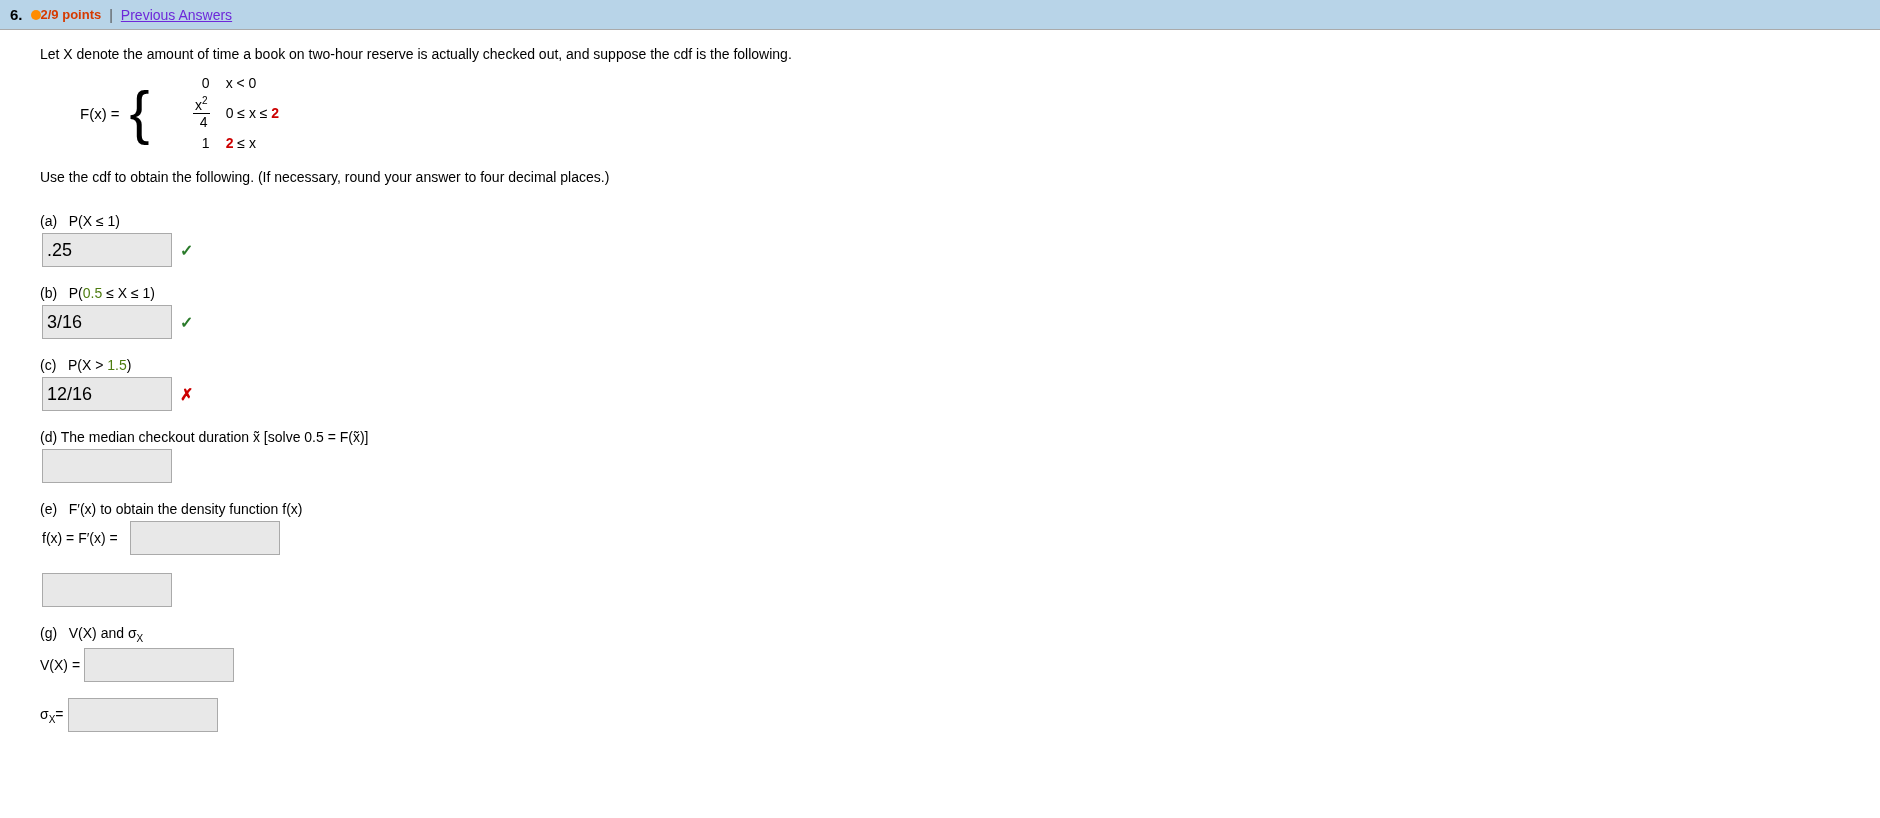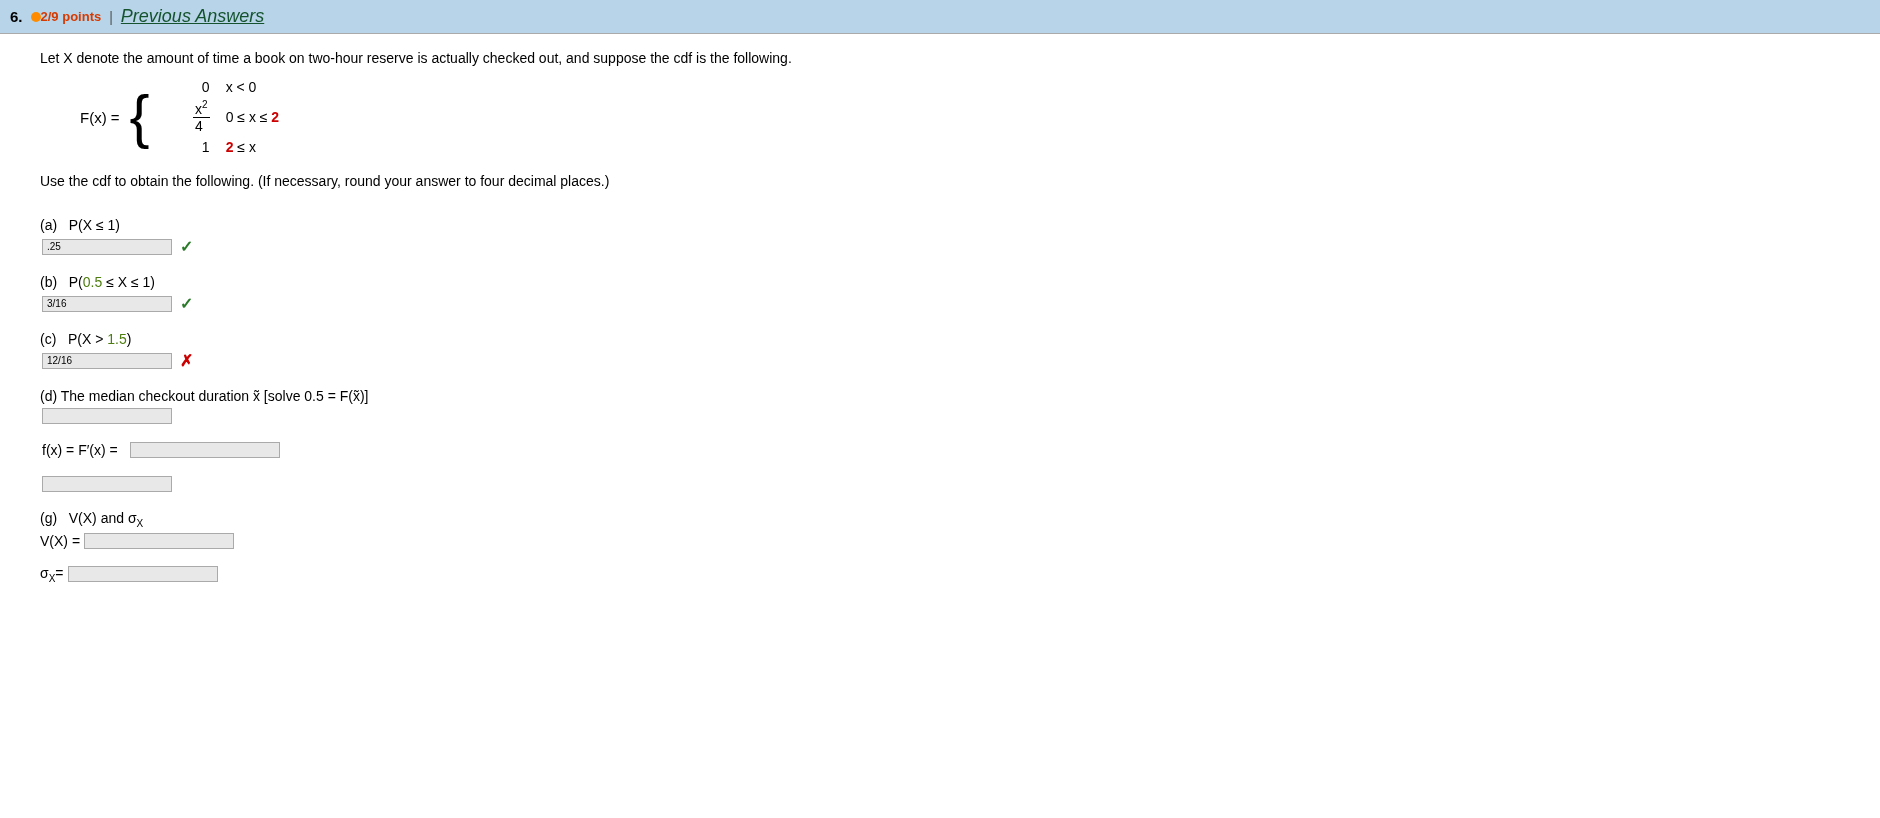--- a/index.html
+++ b/index.html
@@ -34,25 +34,24 @@
     }
     .points-text {
       color: #d63a00;
       font-weight: bold;
       font-size: 13px;
     }
     .separator {
       color: #555;
     }
     .prev-answers-link {
-      color: #14532d;
+      color: #6d28d9;
       text-decoration: underline;
       cursor: pointer;
-      font-size: 18px;
-      font-style: italic;
+      font-size: 14px;
     }
     .content {
       padding: 14px 40px 20px 40px;
       max-width: 1000px;
     }
     .problem-text {
       margin-bottom: 0;
       font-size: 14px;
       line-height: 1.5;
     }
@@ -91,21 +90,21 @@
     .case-condition {
       color: #000;
     }
     .case-condition .red {
       color: #cc0000;
       font-weight: bold;
     }
     .fraction {
       display: inline-flex;
       flex-direction: column;
-      align-items: flex-start;
+      align-items: flex-end;
       vertical-align: middle;
       font-size: 14px;
       line-height: 1.2;
     }
     .fraction .num {
       border-bottom: 1px solid #000;
       padding: 0 2px;
     }
     .fraction .den {
       padding: 0 2px;
@@ -127,22 +126,22 @@
     .answer-row {
       display: flex;
       align-items: center;
       gap: 8px;
       margin-left: 2px;
     }
     .answer-input {
       border: 1px solid #aaa;
       background: #e8e8e8;
       padding: 2px 4px;
-      font-size: 10px;
-      height: 16px;
+      font-size: 18px;
+      height: 34px;
       width: 130px;
     }
     .check-icon {
       color: #2a7a2a;
       font-size: 16px;
       font-weight: bold;
     }
     .cross-icon {
       color: #cc0000;
       font-size: 16px;
@@ -245,20 +244,23 @@
   <div class="part">
     <div class="part-label">
       (d) The median checkout duration x̃ [solve 0.5 = F(x̃)]
     </div>
     <div class="answer-row">
       <input type="text" class="answer-input" value="" style="">
     </div>
   </div>
 
   <div class="part">
+    <div class="part-label">
+      (e)&nbsp;&nbsp;&nbsp;F′(x) to obtain the density function f(x)
+    </div>
     <div class="answer-row">
       <span class="inline-label">f(x) = F′(x) =&nbsp;</span>
       <input type="text" class="answer-input" value="" style="width: 150px;">
     </div>
   </div>
 
   <div class="part">
     <div class="answer-row">
       <input type="text" class="answer-input" value="" style="">
     </div>

